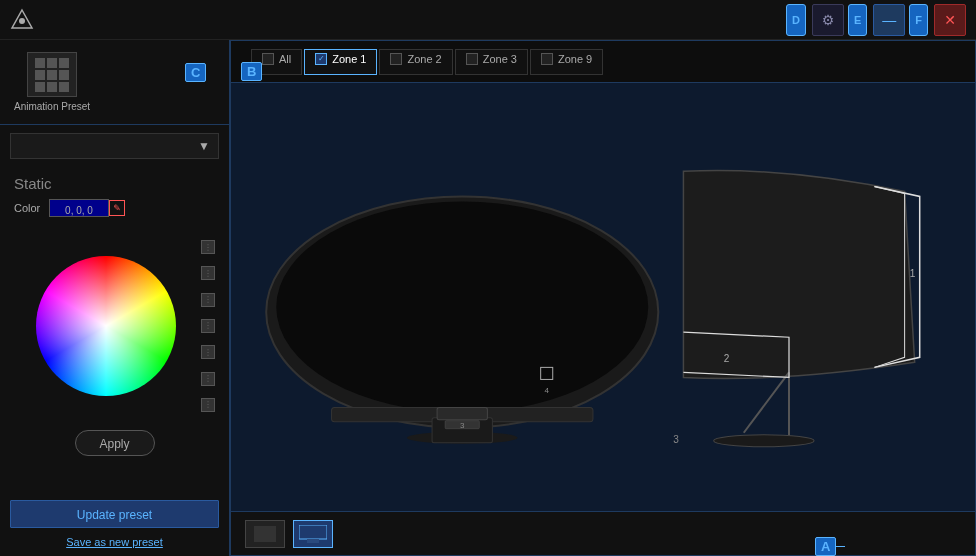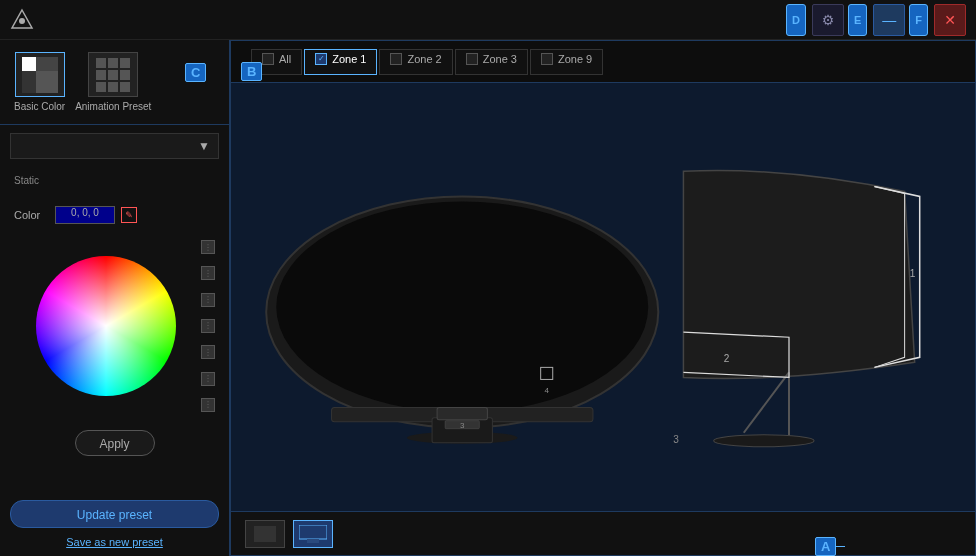--- a/index.html
+++ b/index.html
@@ -153,44 +153,43 @@
       display: flex;
       flex-direction: column;
     }
     #lighting-title {
       font-size: 11px;
       color: #aaa;
       margin-bottom: 4px;
       font-weight: bold;
     }
     #lighting-mode {
-      font-size: 10px;
+      font-size: 15px;
       color: #888;
-      margin-bottom: 20px;
+      margin-bottom: 7px;
     }
 
     
     #color-row {
       display: flex;
       align-items: center;
-      gap: 6px;
-      margin-bottom: 12px;
+      margin-bottom: 19px;
     }
     #color-label {
       font-size: 11px;
       color: #aaa;
       width: 35px;
     }
     #color-swatch {
       width: 60px;
       height: 18px;
       background: #00008b;
       border: 1px solid #555;
       display: flex;
-      align-items: flex-start;
+      align-items: flex-end;
       justify-content: center;
     }
     #color-value {
       font-size: 10px;
       color: #aaa;
     }
     #color-picker-icon {
       width: 16px;
       height: 16px;
       border: 1px solid #f55;
@@ -289,21 +288,21 @@
     #update-preset-btn {
       margin: 4px 10px;
       height: 28px;
       background: #1e3a6e;
       border: 1px solid #2a5a9f;
       color: #5ab4ff;
       text-align: center;
       line-height: 28px;
       cursor: pointer;
       font-size: 12px;
-      border-radius: 13px;
+      border-radius: 1px;
     }
     #save-new-preset {
       text-align: center;
       color: #5ab4ff;
       font-size: 11px;
       text-decoration: underline;
       cursor: pointer;
       margin: 4px 0 8px;
     }
 
@@ -456,31 +455,20 @@
     <div class="title-btn" style="background:#5a1a1a;border-color:#9f2a2a;color:#ff5555;">✕</div>
   </div>
 </div>
 
 <div id="main">
 
   <div id="left-panel">
 
     <div id="preset-icons">
 
-      <div class="preset-icon">
-        <div class="preset-icon-img active">
-          <div class="basic-color-icon">
-            <div class="bc-corner bc-tl"></div>
-            <div class="bc-corner bc-tr"></div>
-            <div class="bc-corner bc-bl"></div>
-            <div class="bc-corner bc-br"></div>
-          </div>
-        </div>
-        <span class="preset-icon-label">Basic Color</span>
-      </div>
 
       <div class="preset-icon">
         <div class="preset-icon-img">
           <div class="anim-grid">
             <div class="anim-cell"></div>
             <div class="anim-cell"></div>
             <div class="anim-cell"></div>
             <div class="anim-cell"></div>
             <div class="anim-cell"></div>
             <div class="anim-cell"></div>

